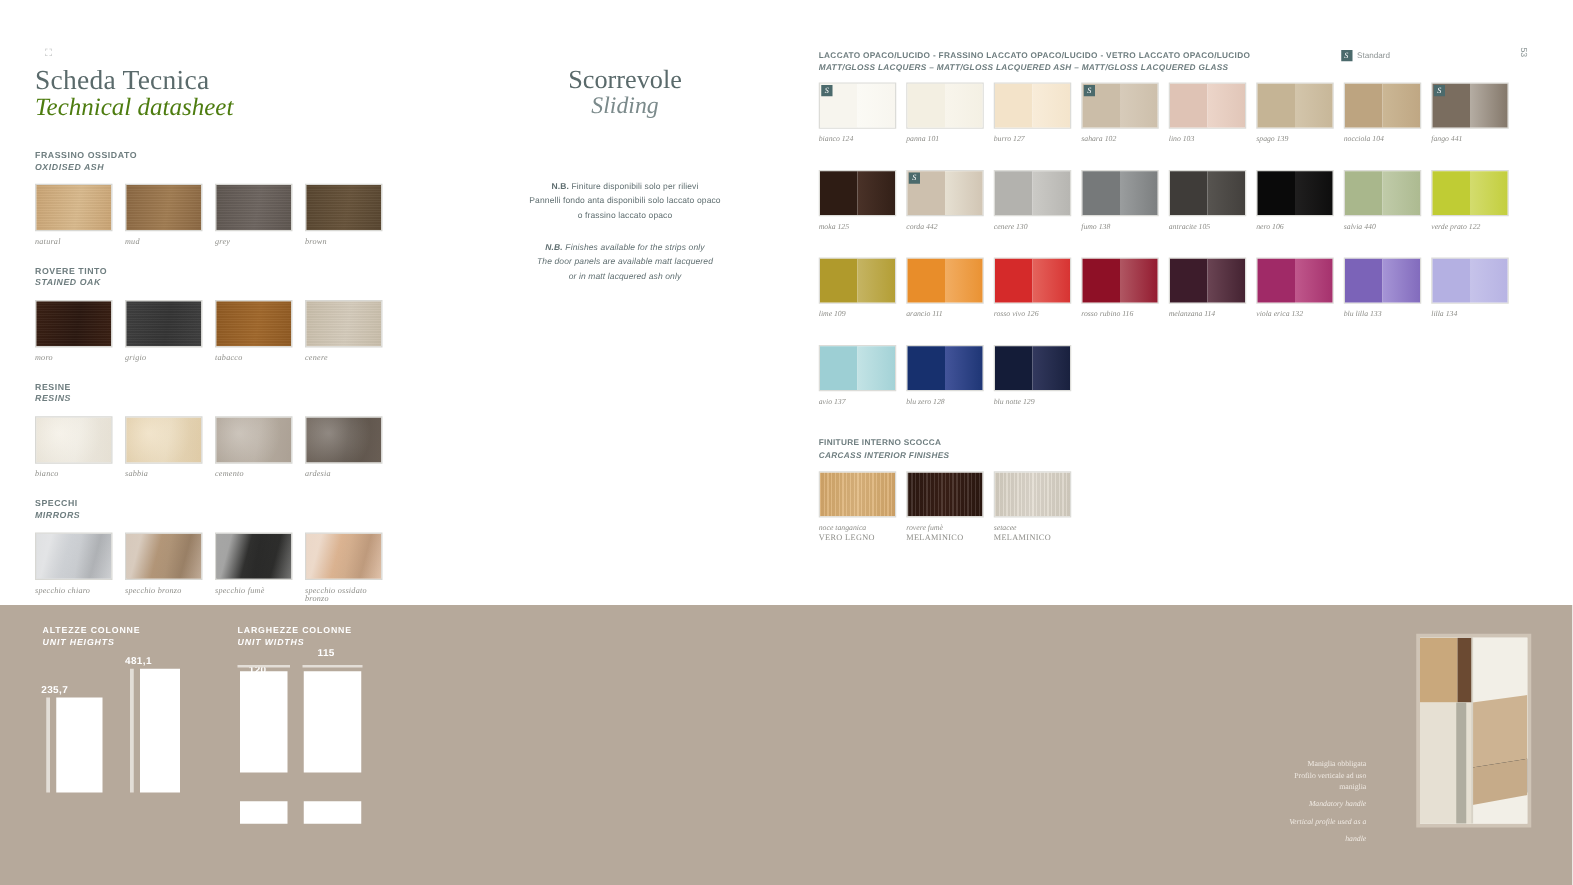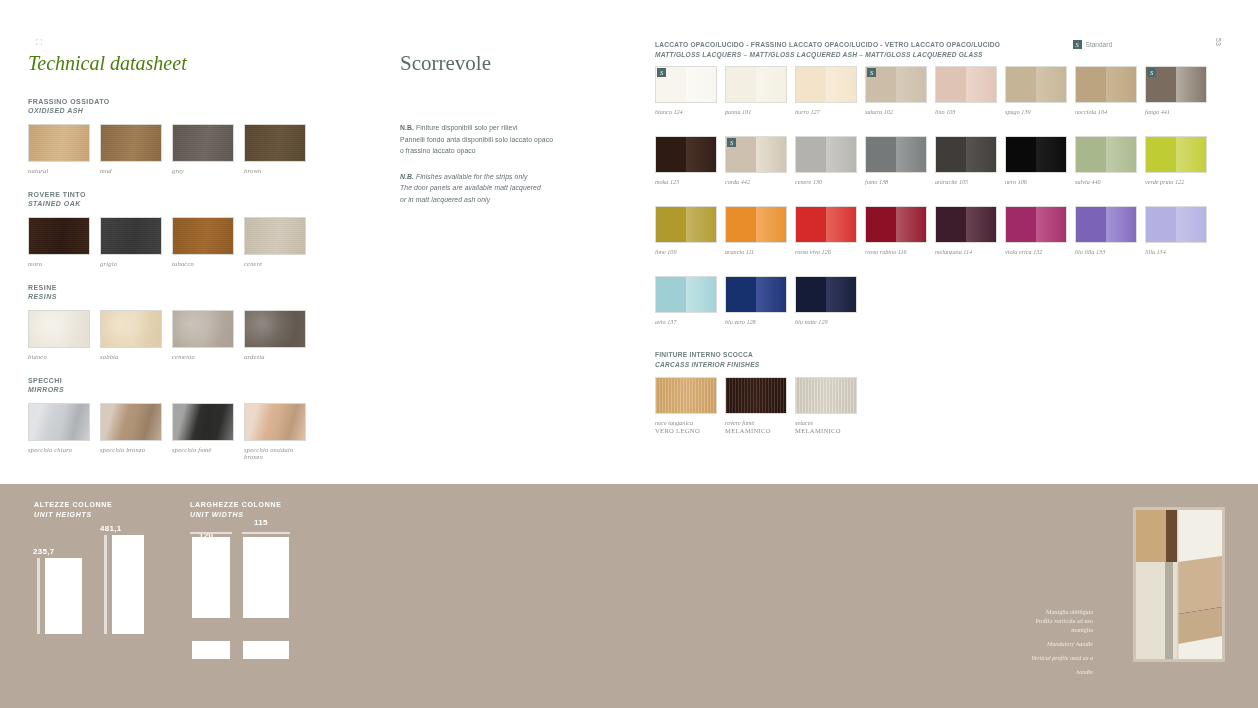--- a/index.html
+++ b/index.html
@@ -58,21 +58,21 @@
   .sw.resin::after{
     background: radial-gradient(circle at 30% 35%, rgba(255,255,255,.35), rgba(0,0,0,.05) 70%);
     opacity:.8;
   }
   .sw-label {
     font-family: "Liberation Serif", serif; font-style: italic;
     font-size: 6.5px; color: #8d8d88; margin-top: 5px; letter-spacing: .2px;
   }
 
   
-  .center-col { position: absolute; left: 400px; top: 52px; width: 200px; text-align: left; }
+  .center-col { position: absolute; left: 400px; top: 52px; width: 200px; text-align: center; }
   .center-title-it { font-family:"Liberation Serif", serif; font-size: 21px; color:#5a6a6b; line-height:1.05;}
   .center-title-en { font-family:"Liberation Serif", serif; font-style: italic; font-size: 19px; color:#7b8a8b; line-height:1.15;}
   .notes { margin-top: 48px; }
   .note-block { margin-bottom: 14px; }
   .note-line { font-size: 6.8px; color: #5f6e70; line-height: 1.7; letter-spacing: .1px; }
   .note-line b { font-weight: bold; }
   .note-line.ital { font-style: italic; }
 
   
   .right-col { position: absolute; left: 655px; top: 40px; width: 575px; }
@@ -140,20 +140,21 @@
 </head>
 <body>
 
 <div class="page-top">
 
   <div class="corner-mark left">⛶</div>
   <div class="corner-mark right">53</div>
 
   <div class="left-col">
     <div class="title-block">
+      <div class="title-it">Scheda Tecnica</div>
       <div class="title-en">Technical datasheet</div>
     </div>
     <div id="left-groups">
         <div class="group">
           <div class="group-head">
             <div class="gh-it">FRASSINO OSSIDATO</div>
             <div class="gh-en">OXIDISED ASH</div>
           </div>
           <div class="swatch-row">
             <div class="sw-cell">
@@ -244,20 +245,21 @@
               <div class="sw mirror" style="background:linear-gradient(100deg,#d3a886 0%,#ddb694 55%,#d3a886 100%)"></div>
               <div class="sw-label">specchio ossidato bronzo</div>
             </div>
           </div>
         </div>
       </div>
   </div>
 
   <div class="center-col">
     <div class="center-title-it">Scorrevole</div>
+    <div class="center-title-en">Sliding</div>
     <div class="notes" id="center-notes">
         <div class="note-block">
           <div class="note-line"><b>N.B.</b><span> Finiture disponibili solo per rilievi</span></div>
           <div class="note-line"><span>Pannelli fondo anta disponibili solo laccato opaco</span></div>
           <div class="note-line"><span>o frassino laccato opaco</span></div>
         </div>
         <div class="note-block">
           <div class="note-line ital"><b>N.B.</b><span> Finishes available for the strips only</span></div>
           <div class="note-line ital"><span>The door panels are available matt lacquered</span></div>
           <div class="note-line ital"><span>or in matt lacquered ash only</span></div>

